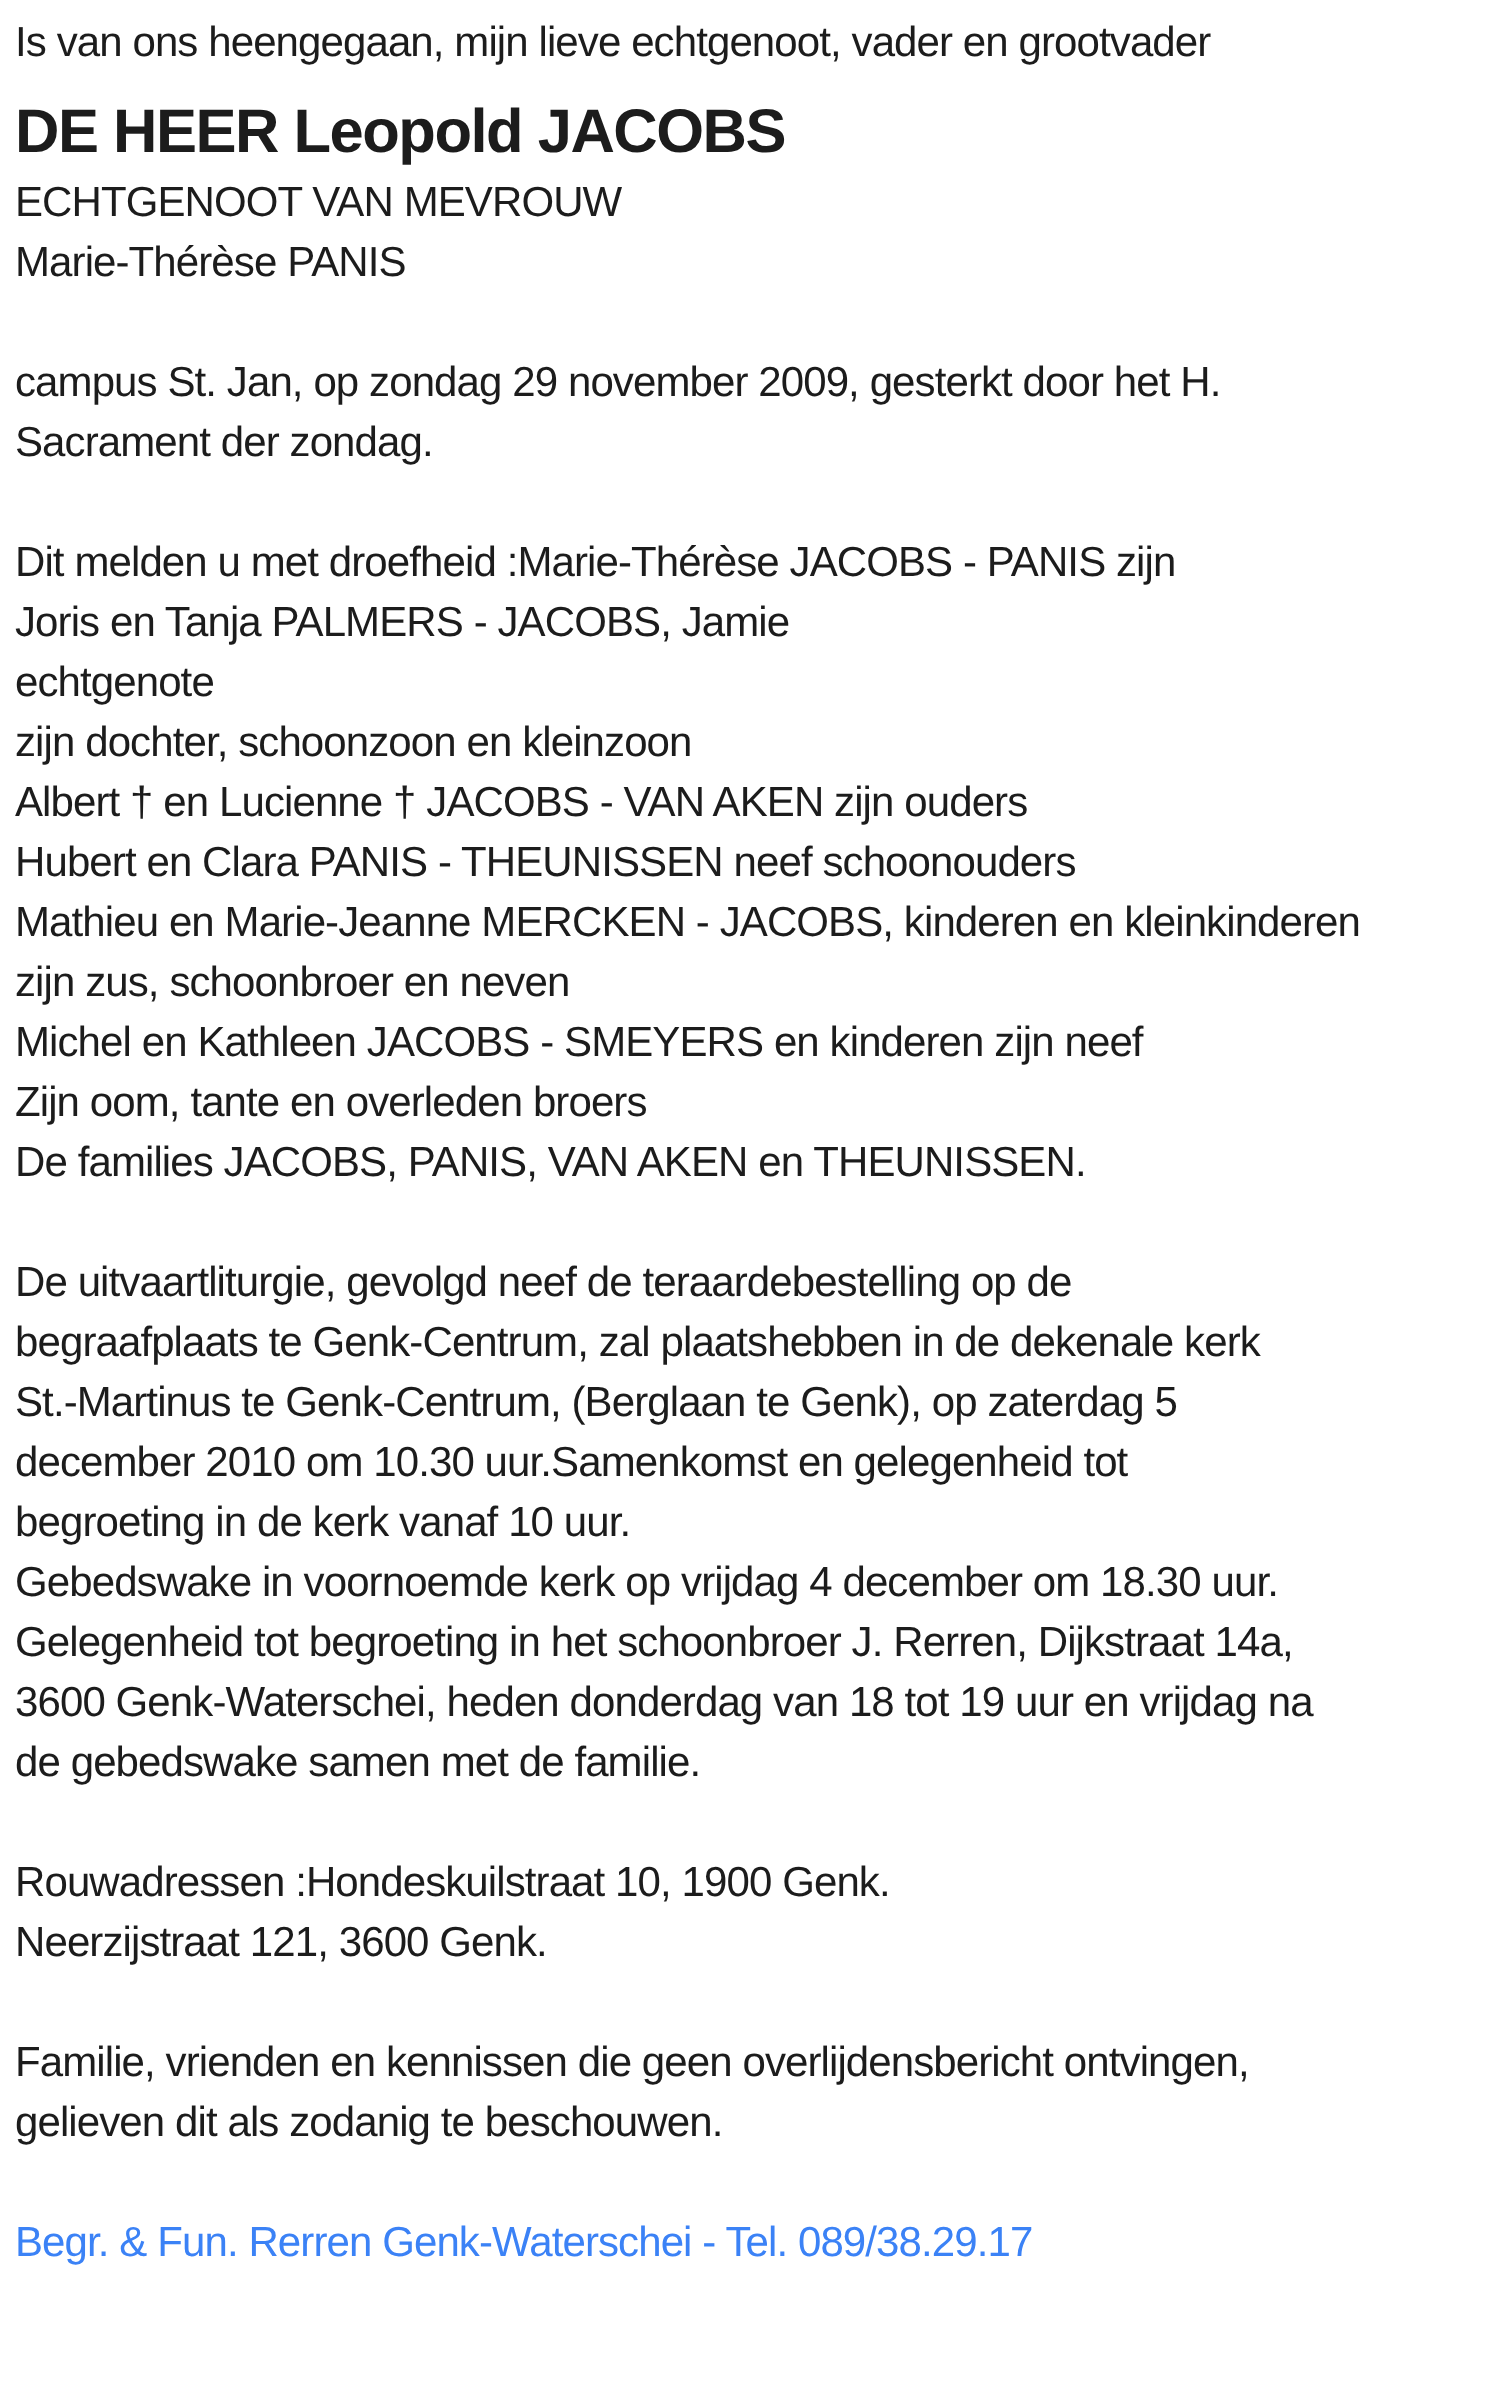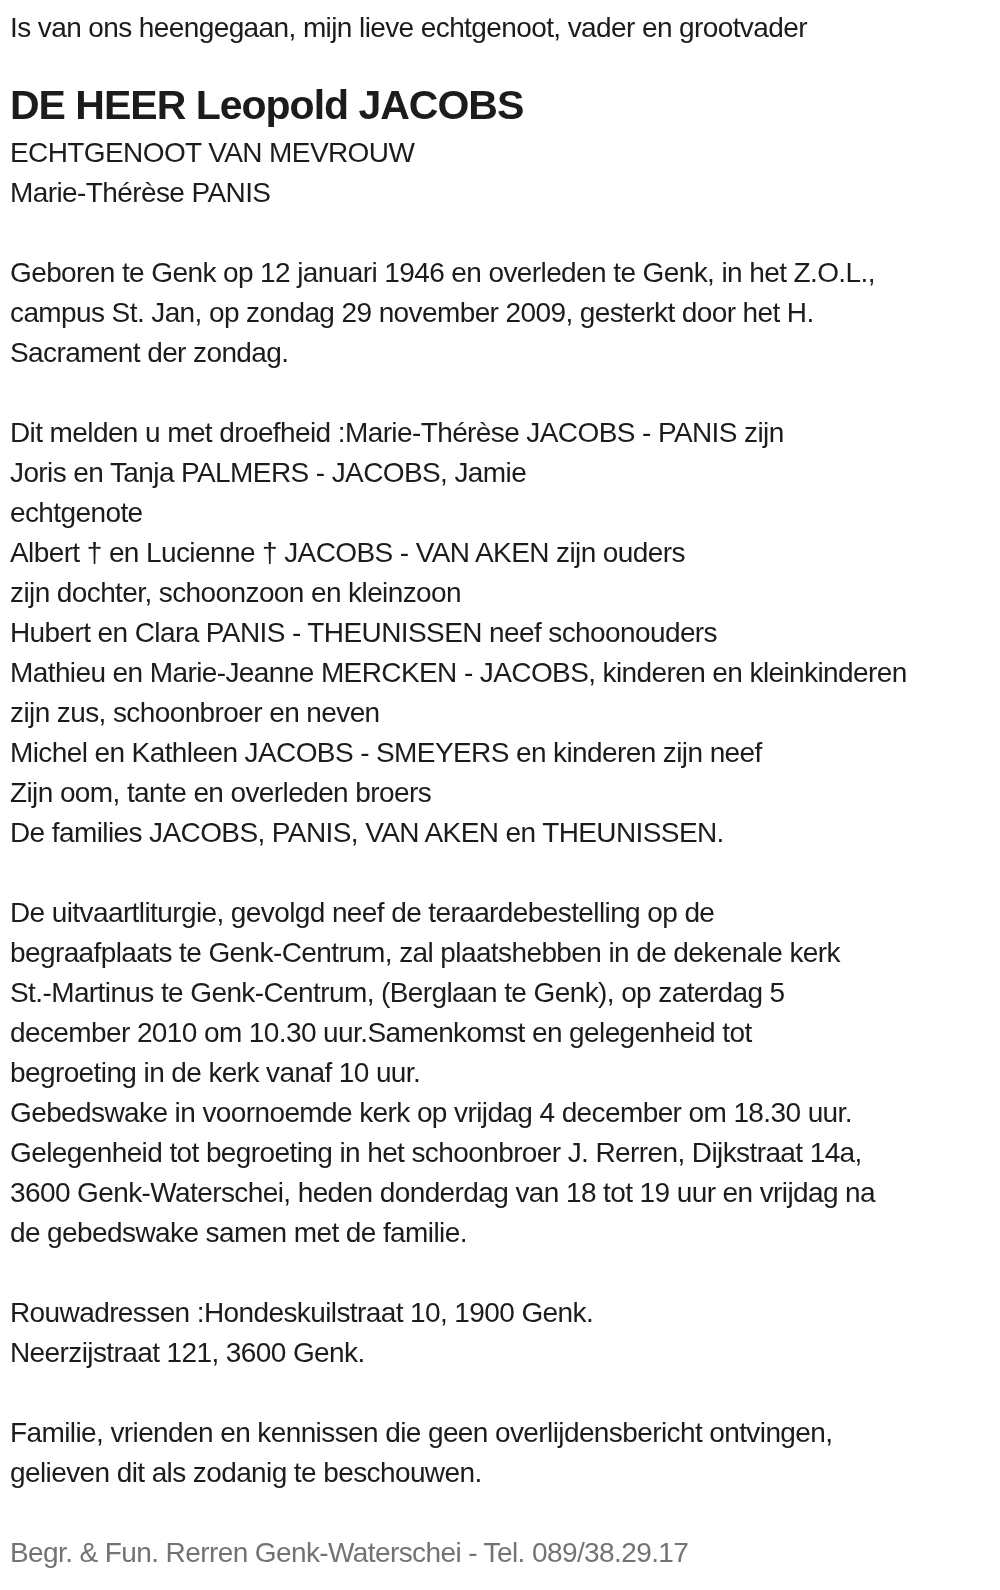--- a/index.html
+++ b/index.html
@@ -22,59 +22,58 @@
     line-height: 40px;
     letter-spacing: -0.6px;
     white-space: nowrap;
     font-stretch: condensed;
   }
   .title {
     font-size: 41px;
     line-height: 56px;
     font-weight: 700;
     letter-spacing: -1px;
-    margin-top: 29px;
+    margin-top: 11px;
     white-space: nowrap;
     font-stretch: condensed;
   }
   .gap {
     height: 40px;
   }
   .credit {
-    color: #737373;
+    color: #3b82f6;
   }
 </style>
 </head>
 <body>
 
 <div class="doc">
 
   <div class="line">Is van ons heengegaan, mijn lieve echtgenoot, vader en grootvader</div>
 
   <div class="title">DE HEER Leopold JACOBS</div>
 
   <div class="line">ECHTGENOOT VAN MEVROUW</div>
   <div class="line">Marie-Thérèse PANIS</div>
 
   <div class="gap"></div>
 
   <section>
-    <div class="line">Geboren te Genk op 12 januari 1946 en overleden te Genk, in het Z.O.L.,</div>
     <div class="line">campus St. Jan, op zondag 29 november 2009, gesterkt door het H.</div>
     <div class="line">Sacrament der zondag.</div>
   </section>
 
   <div class="gap"></div>
 
   <section>
     <div class="line">Dit melden u met droefheid :Marie-Thérèse JACOBS - PANIS zijn</div>
     <div class="line">Joris en Tanja PALMERS - JACOBS, Jamie</div>
     <div class="line">echtgenote</div>
+    <div class="line">zijn dochter, schoonzoon en kleinzoon</div>
     <div class="line">Albert † en Lucienne † JACOBS - VAN AKEN zijn ouders</div>
-    <div class="line">zijn dochter, schoonzoon en kleinzoon</div>
     <div class="line">Hubert en Clara PANIS - THEUNISSEN neef schoonouders</div>
     <div class="line">Mathieu en Marie-Jeanne MERCKEN - JACOBS, kinderen en kleinkinderen</div>
     <div class="line">zijn zus, schoonbroer en neven</div>
     <div class="line">Michel en Kathleen JACOBS - SMEYERS en kinderen zijn neef</div>
     <div class="line">Zijn oom, tante en overleden broers</div>
     <div class="line">De families JACOBS, PANIS, VAN AKEN en THEUNISSEN.</div>
   </section>
 
   <div class="gap"></div>
 

